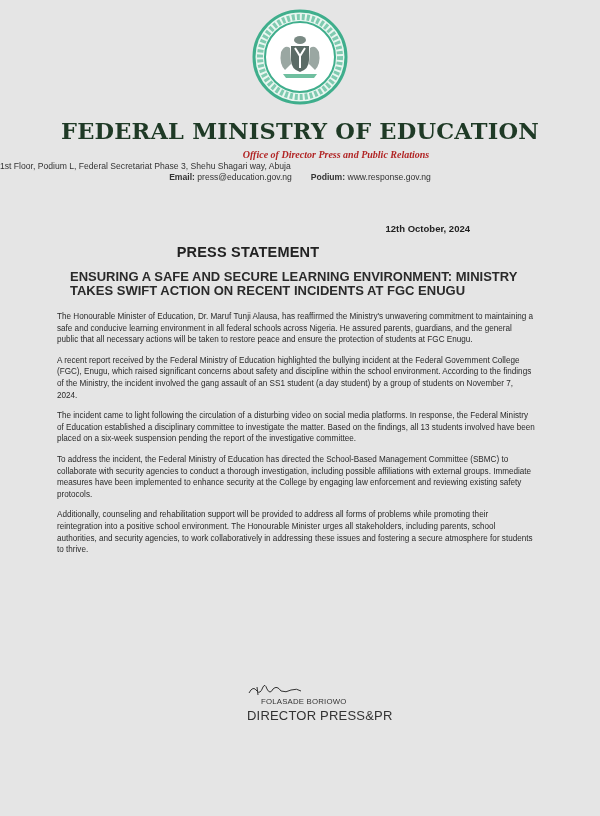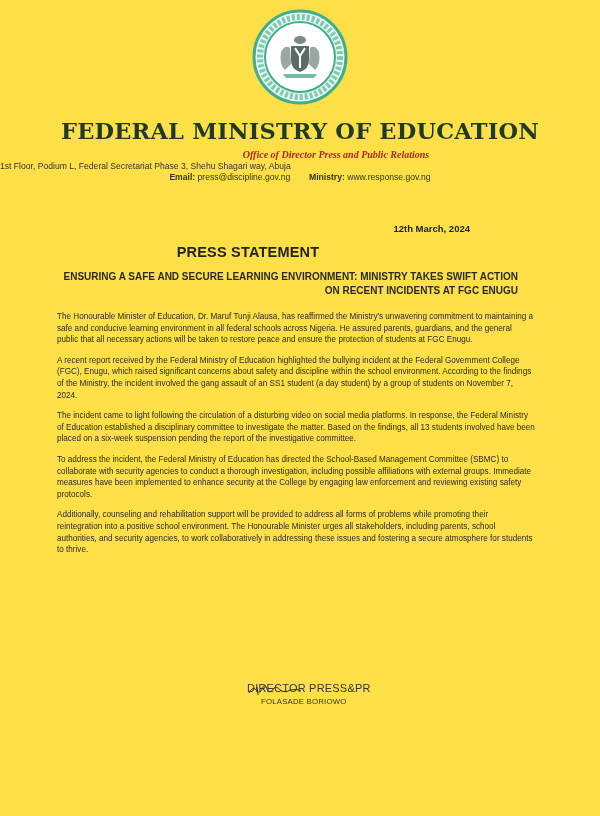--- a/index.html
+++ b/index.html
@@ -1,20 +1,20 @@
 <!DOCTYPE html>
 <html><head>
   <meta charset="utf-8">
   <style>
     html, body { margin: 0; padding: 0; }
     body {
       width: 600px; height: 816px; background: #ffffff; position: relative; overflow: hidden;
       font-family: "Liberation Sans", sans-serif; color: #222;
     }
-    .page { position: absolute; left: 0; top: 0; width: 600px; height: 816px; background: #fde047; }
+    .page { position: absolute; left: 0; top: 0; width: 600px; height: 816px; background: #e5e5e5; }
     .seal {
       position: absolute; left: 251px; top: 8px; width: 98px; height: 98px;
     }
     .masthead-title {
       position: absolute; left: 0; top: 118px; width: 600px; text-align: center;
       font-family: "DejaVu Serif", serif; font-weight: 900; font-size: 22.5px; color: #1f3a26;
       letter-spacing: 0.2px;
     }
     .masthead-office {
       position: absolute; left: 0; top: 149px; width: 600px; text-align: center;
@@ -31,36 +31,36 @@
     .masthead-contact b { font-weight: bold; }
     .contact-gap { display: inline-block; width: 14px; }
     .date {
       position: absolute; right: 130px; top: 223px; font-weight: bold; font-size: 9.5px; color: #222;
     }
     .doc-title {
       position: absolute; left: 0; top: 244px; width: 496px; text-align: center;
       font-weight: bold; font-size: 14.5px; color: #222; letter-spacing: 0.2px;
     }
     .headline {
-      position: absolute; left: 58px; top: 270px; width: 460px; text-align: right;
-      font-weight: bold; font-size: 10px; line-height: 14px; color: #2a2a2a;
+      position: absolute; left: 70px; top: 270px; width: 460px; text-align: left;
+      font-weight: bold; font-size: 13px; line-height: 14px; color: #2a2a2a;
     }
     .body {
       position: absolute; left: 57px; top: 311px; width: 486px;
       font-size: 8.15px; line-height: 11.6px; color: #2a2a2a;
     }
     .body p { margin: 0 8px 9px 0; }
     .sign {
       position: absolute; left: 247px; top: 683px; width: 120px; height: 14px;
     }
     .sign-name {
       position: absolute; left: 247px; top: 697px; font-size: 7.8px; color: #333; letter-spacing: 0.2px; padding-left: 14px;
     }
     .sign-title {
-      position: absolute; left: 247px; top: 682px; font-size: 11px; color: #333; letter-spacing: 0.2px;
+      position: absolute; left: 247px; top: 708px; font-size: 13px; color: #333; letter-spacing: 0.2px;
     }
   </style>
 </head>
 <body>
 
 <div class="page">
 
   <div class="seal">
     <svg width="98" height="98" viewBox="0 0 98 98">
       <circle cx="49" cy="49" r="47" fill="#e9f6f0"></circle>
@@ -78,27 +78,27 @@
 
       <path d="M32 66 h34 l-3 4 h-28z" fill="#6fbf9f"></path>
     </svg>
   </div>
 
   <div class="masthead-title">FEDERAL MINISTRY OF EDUCATION</div>
   <div class="masthead-office">Office of Director Press and Public Relations</div>
   <div class="masthead-address">1st Floor, Podium L, Federal Secretariat Phase 3, Shehu Shagari way, Abuja</div>
   <div class="masthead-contact">
     <b>Email:</b>
-    <span>press@discipline.gov.ng</span>
+    <span>press@education.gov.ng</span>
     <span class="contact-gap"></span>
-    <b>Ministry:</b>
+    <b>Podium:</b>
     <span>www.response.gov.ng</span>
   </div>
 
-  <div class="date">12th March, 2024</div>
+  <div class="date">12th October, 2024</div>
   <div class="doc-title">PRESS STATEMENT</div>
   <div class="headline">ENSURING A SAFE AND SECURE LEARNING ENVIRONMENT: MINISTRY TAKES SWIFT ACTION ON RECENT INCIDENTS AT FGC ENUGU</div>
 
   <div class="body">
     <p>The Honourable Minister of Education, Dr. Maruf Tunji Alausa, has reaffirmed the Ministry's unwavering commitment to maintaining a safe and conducive learning environment in all federal schools across Nigeria. He assured parents, guardians, and the general public that all necessary actions will be taken to restore peace and ensure the protection of students at FGC Enugu.</p>
     <p>A recent report received by the Federal Ministry of Education highlighted the bullying incident at the Federal Government College (FGC), Enugu, which raised significant concerns about safety and discipline within the school environment. According to the findings of the Ministry, the incident involved the gang assault of an SS1 student (a day student) by a group of students on November 7, 2024.</p>
     <p>The incident came to light following the circulation of a disturbing video on social media platforms. In response, the Federal Ministry of Education established a disciplinary committee to investigate the matter. Based on the findings, all 13 students involved have been placed on a six-week suspension pending the report of the investigative committee.</p>
     <p>To address the incident, the Federal Ministry of Education has directed the School-Based Management Committee (SBMC) to collaborate with security agencies to conduct a thorough investigation, including possible affiliations with external groups. Immediate measures have been implemented to enhance security at the College by engaging law enforcement and reviewing existing safety protocols.</p>
     <p>Additionally, counseling and rehabilitation support will be provided to address all forms of problems while promoting their reintegration into a positive school environment. The Honourable Minister urges all stakeholders, including parents, school authorities, and security agencies, to work collaboratively in addressing these issues and fostering a secure atmosphere for students to thrive.</p>
   </div>

